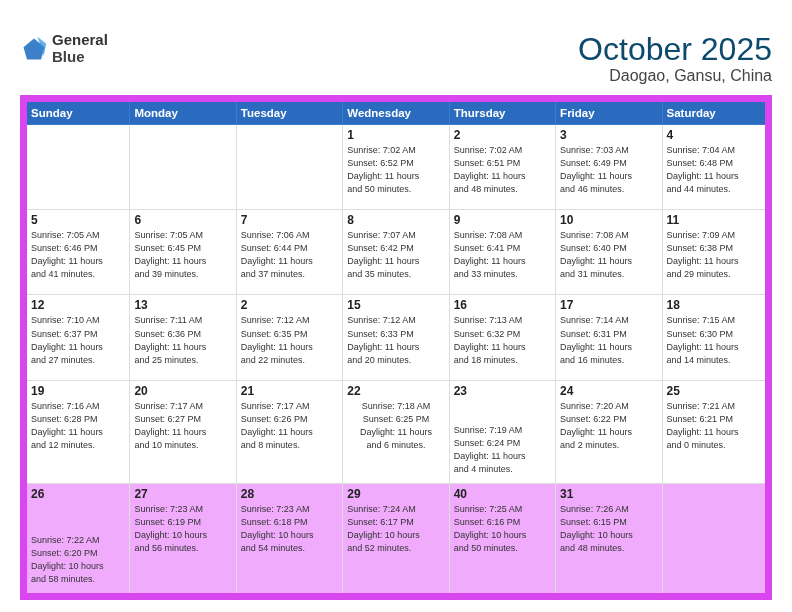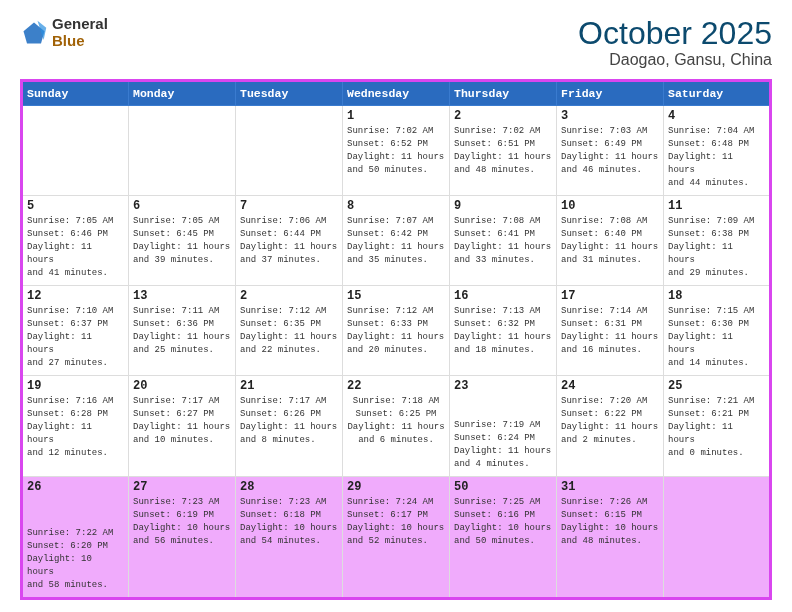--- a/index.html
+++ b/index.html
@@ -6,66 +6,65 @@
     body {
       font-family: Arial, sans-serif;
       background: #fff;
       width: 792px;
       height: 612px;
       overflow: hidden;
     }
     .page {
       width: 792px;
       height: 612px;
-      padding: 16px 20px 12px 20px;
+      padding: 32px 20px 12px 20px;
       display: flex;
       flex-direction: column;
     }
     .header {
       display: flex;
       justify-content: space-between;
       align-items: flex-start;
       margin-bottom: 10px;
     }
     .logo {
       display: flex;
       align-items: center;
       gap: 4px;
     }
     .logo-text {
       font-size: 15px;
       font-weight: bold;
       line-height: 1.1;
     }
     .logo-text .general { color: #333; }
-    .logo-text .blue { color: #a16207; text-align: center; }
+    .logo-text .blue { color: #404040; text-align: center; }
     .logo-icon {
       width: 28px;
       height: 28px;
     }
     .title-block {
       text-align: right;
     }
     .month-title {
       font-size: 32px;
       font-weight: 300;
       color: #0c4a6e;
       line-height: 1.1;
     }
     .location {
       font-size: 16px;
       color: #444;
     }
     .calendar {
       flex: 1;
-      border: 3px solid #d946ef;
+      border: 7px solid #d946ef;
       border-collapse: collapse;
       width: 100%;
       table-layout: fixed;
-      font-family: Liberation Mono, monospace;
     }
     .calendar th {
       background: #2a6bbf;
       color: #fff;
       font-size: 11.5px;
       font-weight: bold;
       padding: 5px 4px;
       text-align: left;
       border: 1px solid #3a7bcf;
     }
@@ -343,21 +342,21 @@
 and 54 minutes.</div>
           </td>
           <td>
             <span class="day-number">29</span>
             <div class="day-info" style="white-space: pre-line;">Sunrise: 7:24 AM
 Sunset: 6:17 PM
 Daylight: 10 hours
 and 52 minutes.</div>
           </td>
           <td>
-            <span class="day-number">50</span>
+            <span class="day-number">40</span>
             <div class="day-info" style="white-space: pre-line;">Sunrise: 7:25 AM
 Sunset: 6:16 PM
 Daylight: 10 hours
 and 50 minutes.</div>
           </td>
           <td>
             <span class="day-number">31</span>
             <div class="day-info" style="white-space: pre-line;">Sunrise: 7:26 AM
 Sunset: 6:15 PM
 Daylight: 10 hours

